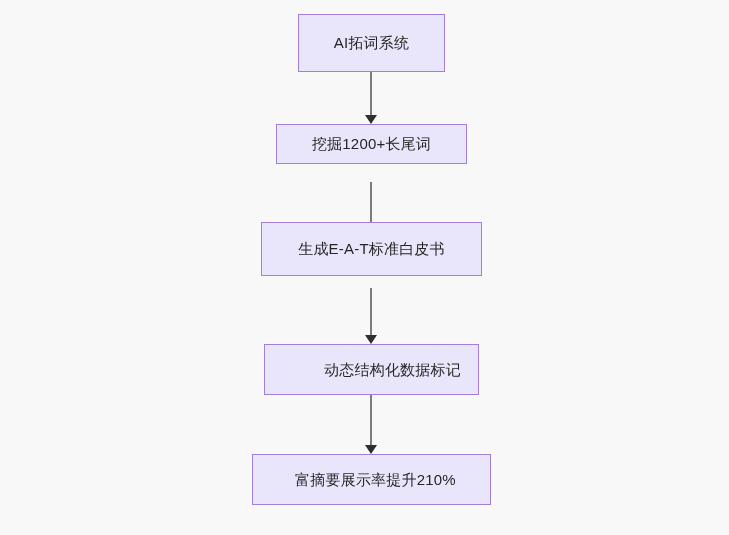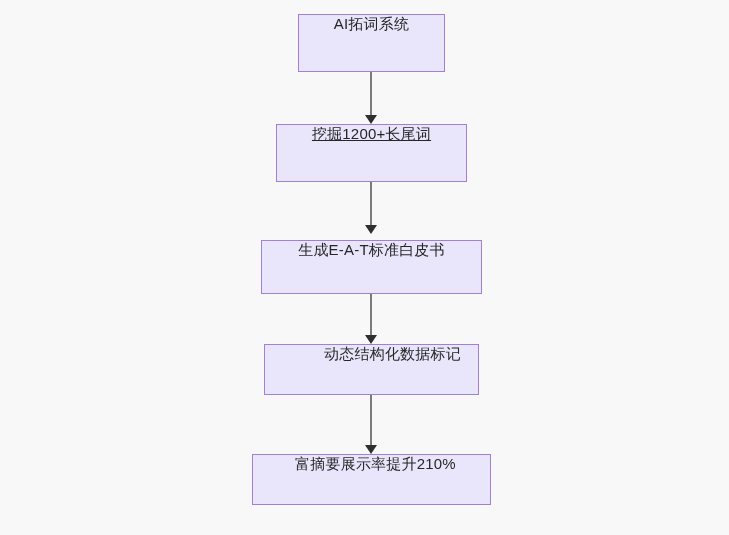--- a/index.html
+++ b/index.html
@@ -17,21 +17,21 @@
     position: relative;
     width: 729px;
     height: 535px;
   }
   .node {
     position: absolute;
     box-sizing: border-box;
     background: #e9e6fb;
     border: 1.6px solid #a47fda;
     display: flex;
-    align-items: flex-start;
+    align-items: center;
     justify-content: center;
     color: #262626;
     font-size: 15px;
     line-height: 1.2;
     letter-spacing: 0.2px;
     white-space: nowrap;
   }
   .node-label {
     display: block;
     padding: 0 6px;
@@ -62,25 +62,25 @@
 
   <div class="arrowhead" style="left:365px; top:115px;"></div>
   <div class="arrowhead" style="left:365px; top:225px;"></div>
   <div class="arrowhead" style="left:365px; top:335px;"></div>
   <div class="arrowhead" style="left:365px; top:445px;"></div>
 
   <div class="node" style="left:298px; top:14px; width:147px; height:58px;">
     <span class="node-label">AI拓词系统</span>
   </div>
 
-  <div class="node" style="left:276px; top:124px; width:191px; height:58px;text-decoration:underline;">
+  <div class="node" style="left:276px; top:124px; width:191px; height:40px;">
     <span class="node-label">挖掘1200+长尾词</span>
   </div>
 
-  <div class="node" style="left:261px; top:240px; width:221px; height:54px;">
+  <div class="node" style="left:261px; top:222px; width:221px; height:54px;">
     <span class="node-label">生成E-A-T标准白皮书</span>
   </div>
 
   <div class="node" style="left:264px; top:344px; width:215px; height:51px;padding-left:42px;">
     <span class="node-label">动态结构化数据标记</span>
   </div>
 
   <div class="node" style="left:252px; top:454px; width:239px; height:51px;padding-left:8px;">
     <span class="node-label">富摘要展示率提升210%</span>
   </div>

